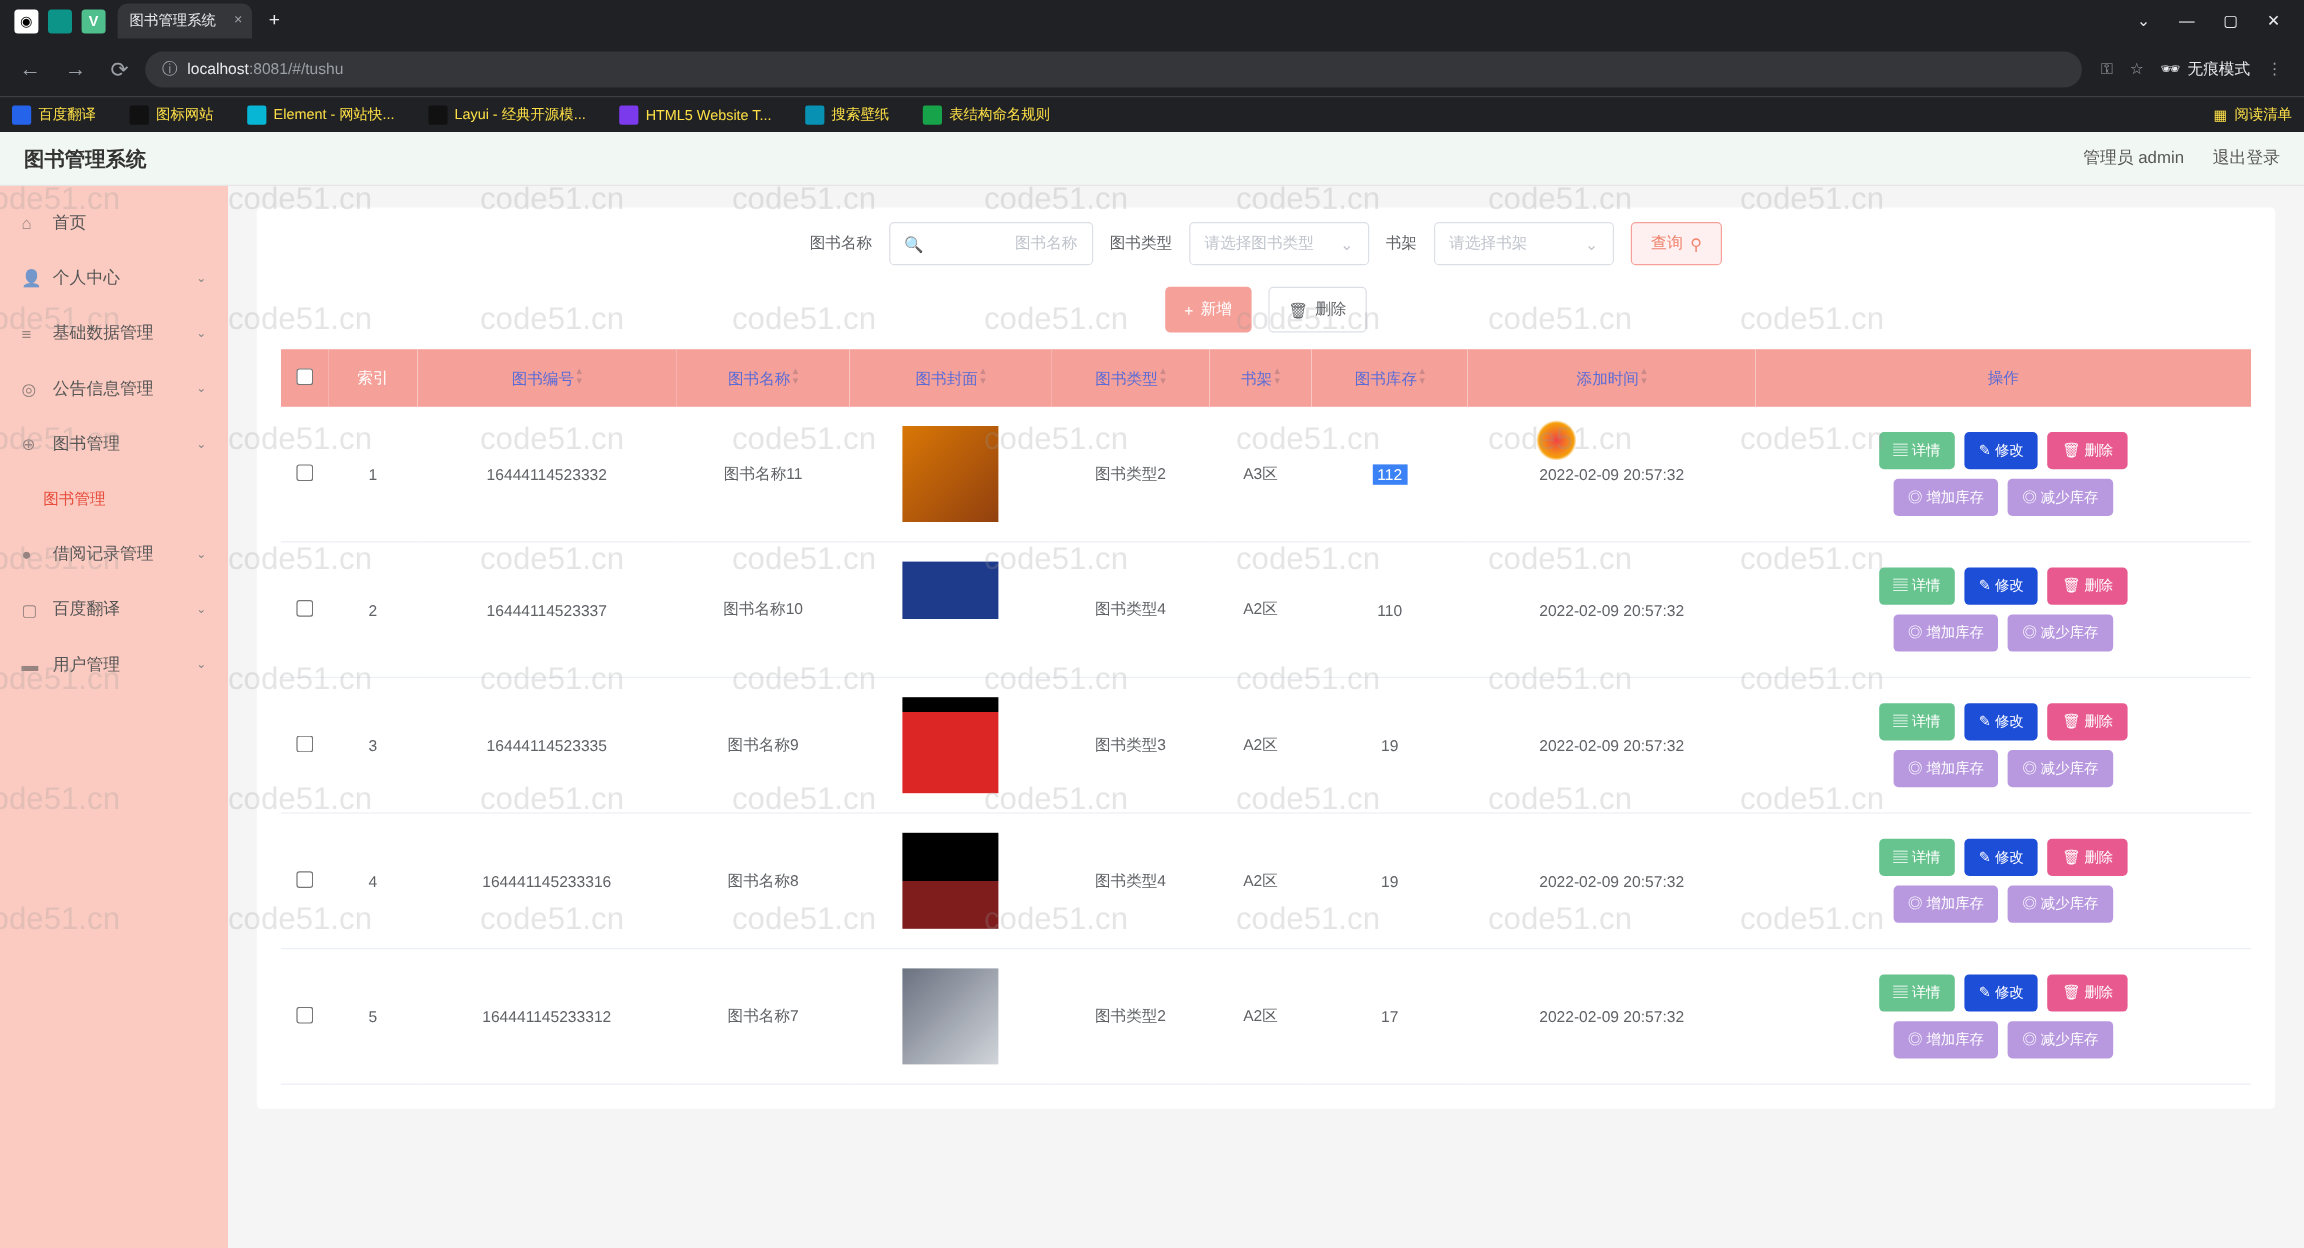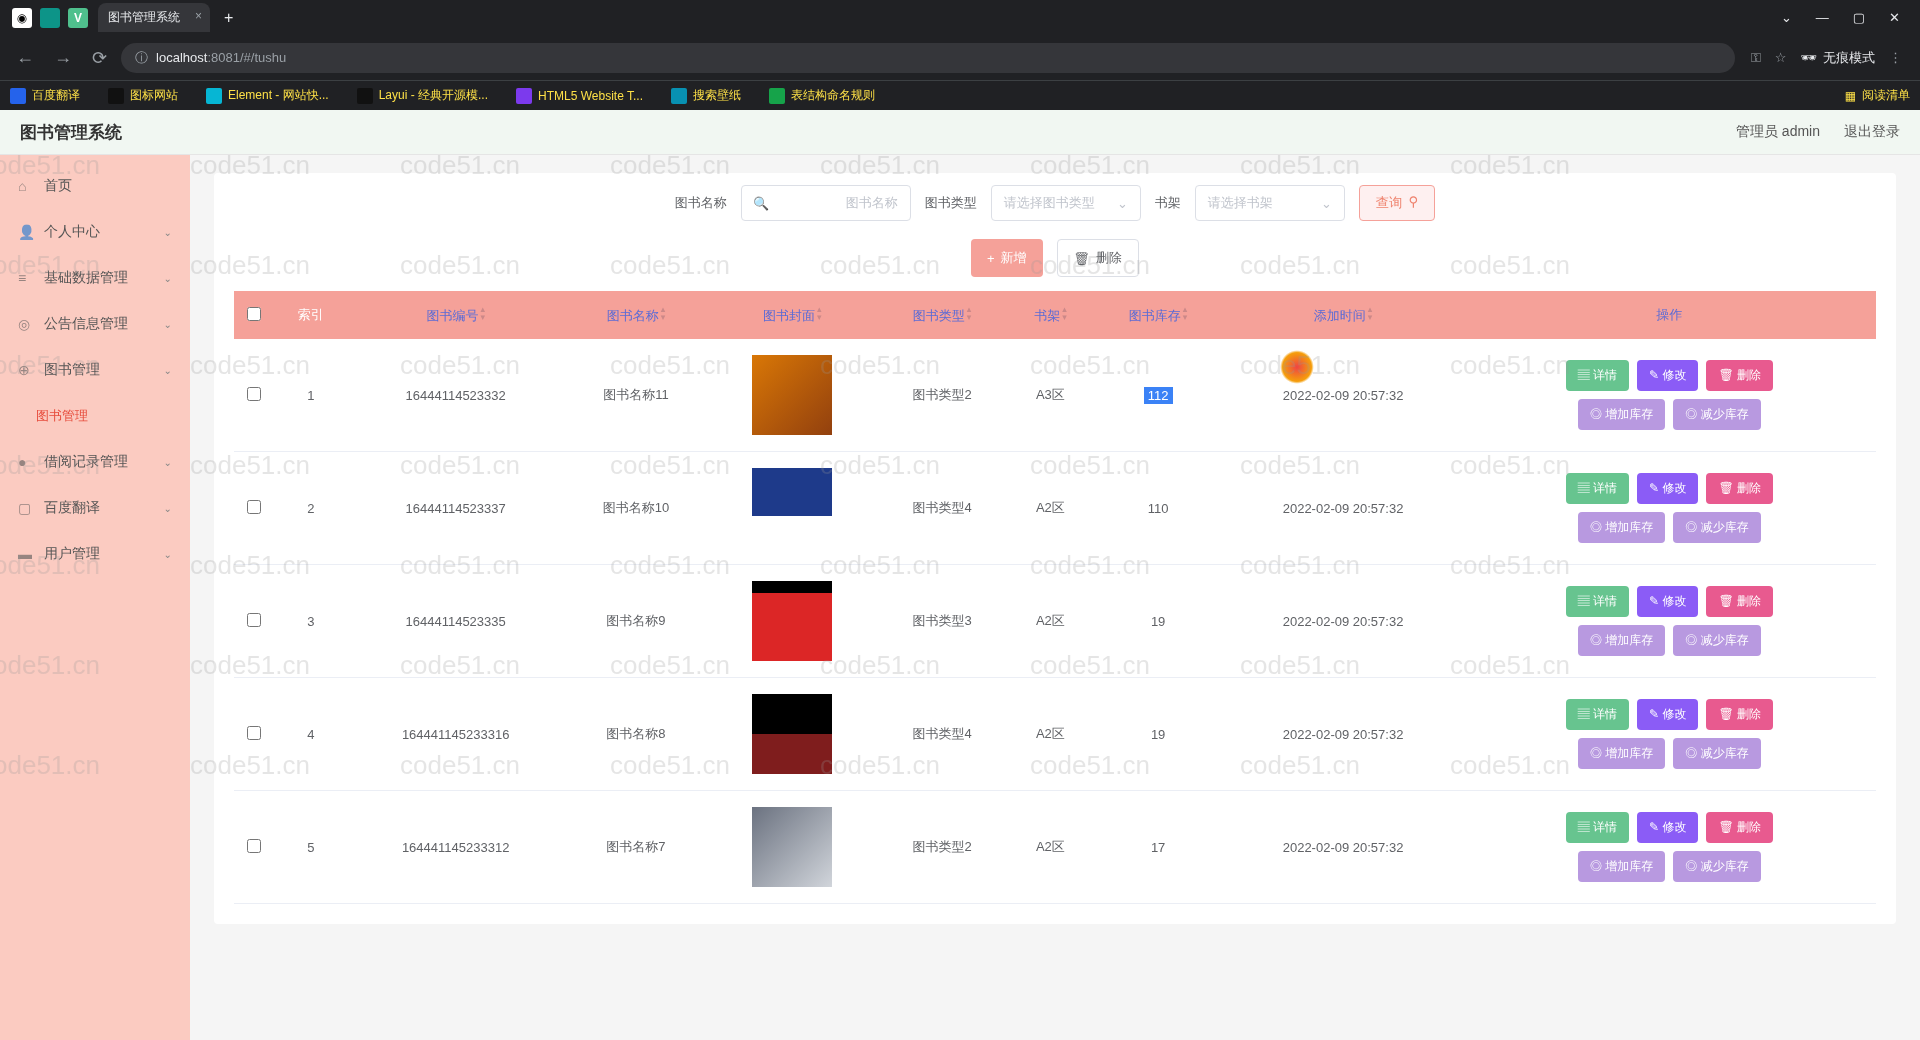--- a/index.html
+++ b/index.html
@@ -46,21 +46,21 @@
 .content-card { background: #fff; border-radius: 4px; padding: 0 0 20px 0; }
 .breadcrumb { text-align: center; padding: 16px 0 10px; font-size: 14px; }
 .breadcrumb .home { color: #5b6bd6; }
 .breadcrumb .face { color: #888; margin: 0 6px; }
 .breadcrumb .cur { color: #5b9bd6; }
 
 .search-row { display: flex; align-items: center; justify-content: center; gap: 14px; padding: 12px 20px; font-size: 13px; }
 .search-row .lbl { color: #606266; }
 .search-row .inp { border: 1px solid #dcdfe6; border-radius: 4px; padding: 8px 12px; width: 170px; color: #c0c4cc; background: #fff; display:flex; align-items:center; justify-content:space-between; }
 .search-row .inp.sel { width: 150px; }
-.search-btn { border: 1px solid #f5a199; color: #ef836e; background: #fef0f0; padding: 8px 16px; border-radius: 4px; display: flex; align-items: flex-start; gap: 6px; cursor: pointer; }
+.search-btn { border: 1px solid #f5a199; color: #ef836e; background: #fef0f0; padding: 8px 16px; border-radius: 4px; display: flex; align-items: center; gap: 6px; cursor: pointer; }
 
 .action-row { display: flex; justify-content: center; gap: 14px; padding: 6px 0 14px; }
 .btn { padding: 9px 16px; border-radius: 4px; font-size: 13px; display: inline-flex; align-items: center; gap: 6px; cursor: pointer; border: none; }
 .btn-add { background: #f5a199; color: #fff; }
 .btn-del { background: #fff; color: #606266; border: 1px solid #dcdfe6; }
 
 
 .tbl { width: calc(100% - 40px); margin: 0 20px; border-collapse: collapse; }
 .tbl thead { background: #f5a199; }
 .tbl th { padding: 14px 8px; font-size: 13px; color: #5b6bd6; font-weight: normal; text-align: center; position: relative; }
@@ -73,21 +73,21 @@
 .cover.c1 { background: linear-gradient(135deg,#d97706,#92400e); }
 .cover.c2 { background: linear-gradient(180deg,#1e3a8a 60%,#fff 60%); }
 .cover.c3 { background: linear-gradient(180deg,#000 15%,#dc2626 15%); }
 .cover.c4 { background: linear-gradient(180deg,#000 50%,#7f1d1d 50%); }
 .cover.c5 { background: linear-gradient(135deg,#6b7280,#d1d5db); }
 .stock-hl { background: #3b82f6; color: #fff; padding: 1px 4px; }
 
 .ops { display: flex; flex-wrap: wrap; gap: 8px; justify-content: center; max-width: 220px; margin: 0 auto; }
 .op-btn { padding: 7px 12px; border-radius: 4px; font-size: 12px; display: inline-flex; align-items: center; gap: 4px; border: none; cursor: pointer; }
 .op-detail { background: #67c48f; color: #fff; }
-.op-edit { background: #8b5cf6; color: #fff; }
+.op-edit { background: #1d4ed8; color: #fff; }
 .op-delete { background: #e85a8f; color: #fff; }
 .op-inc { background: #b899e0; color: #fff; }
 .op-dec { background: #b899e0; color: #fff; }
 
 
 .wm { position: fixed; pointer-events: none; top:0; left:0; right:0; bottom:0; }
 .wm-text { position:absolute; color: rgba(150,150,150,0.25); font-size: 26px; font-weight: 400; white-space: nowrap; }
 .wm-big { position:absolute; color: rgba(220,38,38,0.75); font-size: 36px; font-weight: bold; }
 .wm-bottom { position:absolute; bottom: 20px; left: 50%; transform: translateX(-50%); font-size: 40px; font-weight: bold; color: #000; text-shadow: 2px 2px 0 #fff, -2px -2px 0 #fff, 2px -2px 0 #fff, -2px 2px 0 #fff; }
 .cursor-click { position: absolute; width: 34px; height: 34px; border-radius: 50%; background: radial-gradient(circle,#ef4444 0%,#f59e0b 60%,transparent 70%); top: 350px; left: 1280px; pointer-events:none; }

